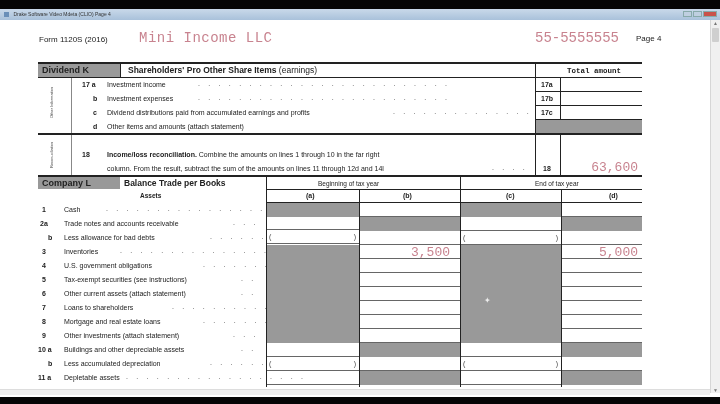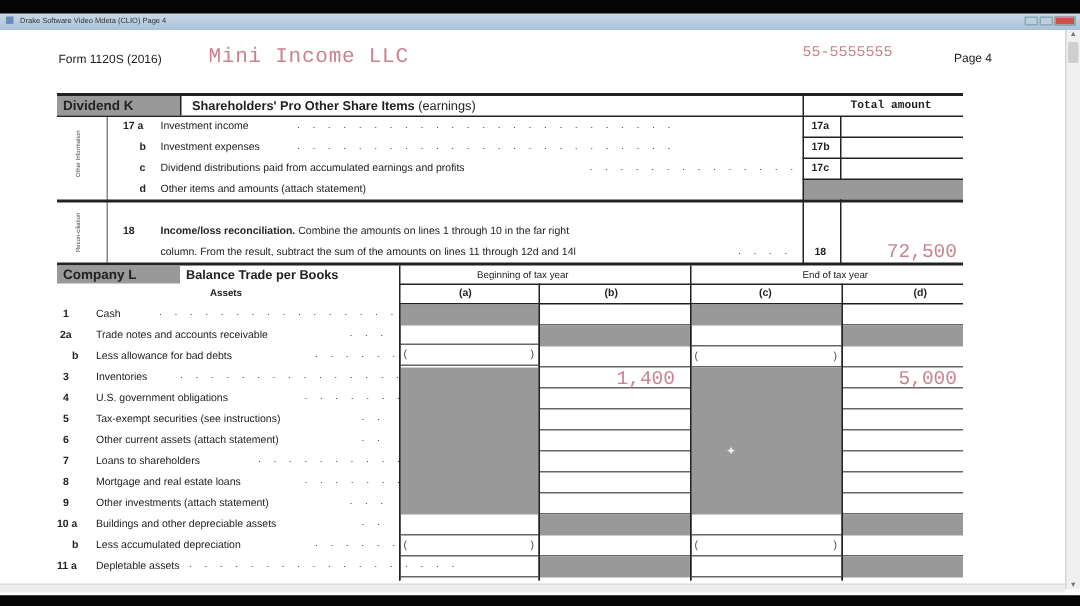--- a/index.html
+++ b/index.html
@@ -24,21 +24,21 @@
   .scrollbar .thumb { position: absolute; left: 1px; top: 1px; width: 7px; height: 14px; background: #cfcfcf; border-radius: 1px; }
   .scrollbar .arrow-up, .scrollbar .arrow-down { position: absolute; left: 2px; font-size: 5px; color: #777; }
   .scrollbar .arrow-up { top: 0; }
   .scrollbar .arrow-down { bottom: 0; }
   .hscroll { position: absolute; left: 0; top: 389px; width: 710px; height: 6px; background: #eee; border-top: 1px solid #ddd; }
 
   .page { position: absolute; left: 0; top: 20px; width: 710px; height: 369px; }
 
   .hdr-form { position: absolute; left: 39px; top: 35px; font-size: 8px; color: #222; }
   .hdr-company { position: absolute; left: 139px; top: 30px; font-family: "Liberation Mono", monospace; font-size: 14px; color: #c8838f; letter-spacing: 0.5px; }
-  .hdr-ein { position: absolute; left: 535px; top: 30px; font-family: "Liberation Mono", monospace; font-size: 10px; color: #c8838f; }
+  .hdr-ein { position: absolute; left: 535px; top: 30px; font-family: "Liberation Mono", monospace; font-size: 14px; color: #c8838f; }
   .hdr-page { position: absolute; left: 636px; top: 34px; font-size: 8px; color: #222; }
 
   .rule { position: absolute; background: #222; }
   .gray { position: absolute; background: #999; }
   .txt { position: absolute; font-size: 7px; color: #222; white-space: nowrap; }
   .bold { font-weight: bold; }
   .dots { position: absolute; font-size: 7px; color: #444; letter-spacing: 3.2px; white-space: nowrap; }
   .sched-label { position: absolute; background: #999; font-weight: bold; font-size: 9px; color: #222; line-height: 12px; padding-left: 4px; }
   .vlabel { position: absolute; font-size: 4px; color: #444; transform: rotate(-90deg); transform-origin: left top; white-space: nowrap; line-height: 5px; }
   .amt { position: absolute; font-family: "Liberation Mono", monospace; font-size: 13px; color: #c8838f; text-align: right; }
@@ -106,21 +106,21 @@
 <div class="txt bold" style="left:93px;top:123px;">d</div>
 <div class="txt" style="left:107px;top:123px;">Other items and amounts (attach statement)</div>
 <div class="gray" style="left:536px;top:120px;width:106px;height:13px;"></div>
 <div class="rule" style="left:38px;top:133px;width:604px;height:2px;"></div>
 
 <div class="txt bold" style="left:82px;top:151px;">18</div>
 <div class="txt" style="left:107px;top:151px;"><span class="bold">Income/loss reconciliation.</span> <span>Combine the amounts on lines 1 through 10 in the far right</span></div>
 <div class="txt" style="left:107px;top:165px;">column. From the result, subtract the sum of the amounts on lines 11 through 12d and 14l</div>
 <div class="dots" style="left:492px;top:164px;">. . . .</div>
 <div class="txt bold" style="left:543px;top:165px;">18</div>
-<div class="amt" style="left:562px;top:160px;width:76px;">72,500</div>
+<div class="amt" style="left:562px;top:160px;width:76px;">63,600</div>
 <div class="rule" style="left:38px;top:175px;width:604px;height:2px;"></div>
 
 <div class="sched-label" style="left:38px;top:177px;width:82px;height:12px;">Company L</div>
 <div class="txt bold" style="left:124px;top:178px;font-size:8.5px;">Balance Trade per Books</div>
 <div class="rule" style="left:266px;top:177px;width:1px;height:210px;"></div>
 <div class="txt" style="left:318px;top:180px;font-size:6.5px;">Beginning of tax year</div>
 <div class="rule" style="left:460px;top:177px;width:1px;height:210px;"></div>
 <div class="txt" style="left:535px;top:180px;font-size:6.5px;">End of tax year</div>
 <div class="rule" style="left:266px;top:189px;width:376px;height:1px;"></div>
 <div class="txt bold" style="left:140px;top:192px;font-size:6.5px;">Assets</div>
@@ -195,21 +195,21 @@
 <div class="field" style="left:267px;top:357px;width:92px;height:14px;border-bottom:1px solid #666;">
   <span class="paren" style="left:2px;top:3px;">(</span>
   <span class="paren" style="right:3px;top:3px;">)</span>
 </div>
 <div class="field" style="left:267px;top:371px;width:92px;height:14px;border-bottom:1px solid #666;"></div>
 
 <div class="field" style="left:360px;top:203px;width:100px;height:14px;border-bottom:1px solid #666;"></div>
 <div class="gray" style="left:360px;top:217px;width:100px;height:14px;"></div>
 <div class="field" style="left:360px;top:231px;width:100px;height:14px;border-bottom:1px solid #666;"></div>
 <div class="field" style="left:360px;top:245px;width:100px;height:14px;border-bottom:1px solid #666;">
-  <span class="amt" style="right:10px;top:0;width:80px;">1,400</span>
+  <span class="amt" style="right:10px;top:0;width:80px;">3,500</span>
 </div>
 <div class="field" style="left:360px;top:259px;width:100px;height:14px;border-bottom:1px solid #666;"></div>
 <div class="field" style="left:360px;top:273px;width:100px;height:14px;border-bottom:1px solid #666;"></div>
 <div class="field" style="left:360px;top:287px;width:100px;height:14px;border-bottom:1px solid #666;"></div>
 <div class="field" style="left:360px;top:301px;width:100px;height:14px;border-bottom:1px solid #666;"></div>
 <div class="field" style="left:360px;top:315px;width:100px;height:14px;border-bottom:1px solid #666;"></div>
 <div class="field" style="left:360px;top:329px;width:100px;height:14px;border-bottom:1px solid #666;"></div>
 <div class="gray" style="left:360px;top:343px;width:100px;height:14px;"></div>
 <div class="field" style="left:360px;top:357px;width:100px;height:14px;border-bottom:1px solid #666;"></div>
 <div class="gray" style="left:360px;top:371px;width:100px;height:14px;"></div>

